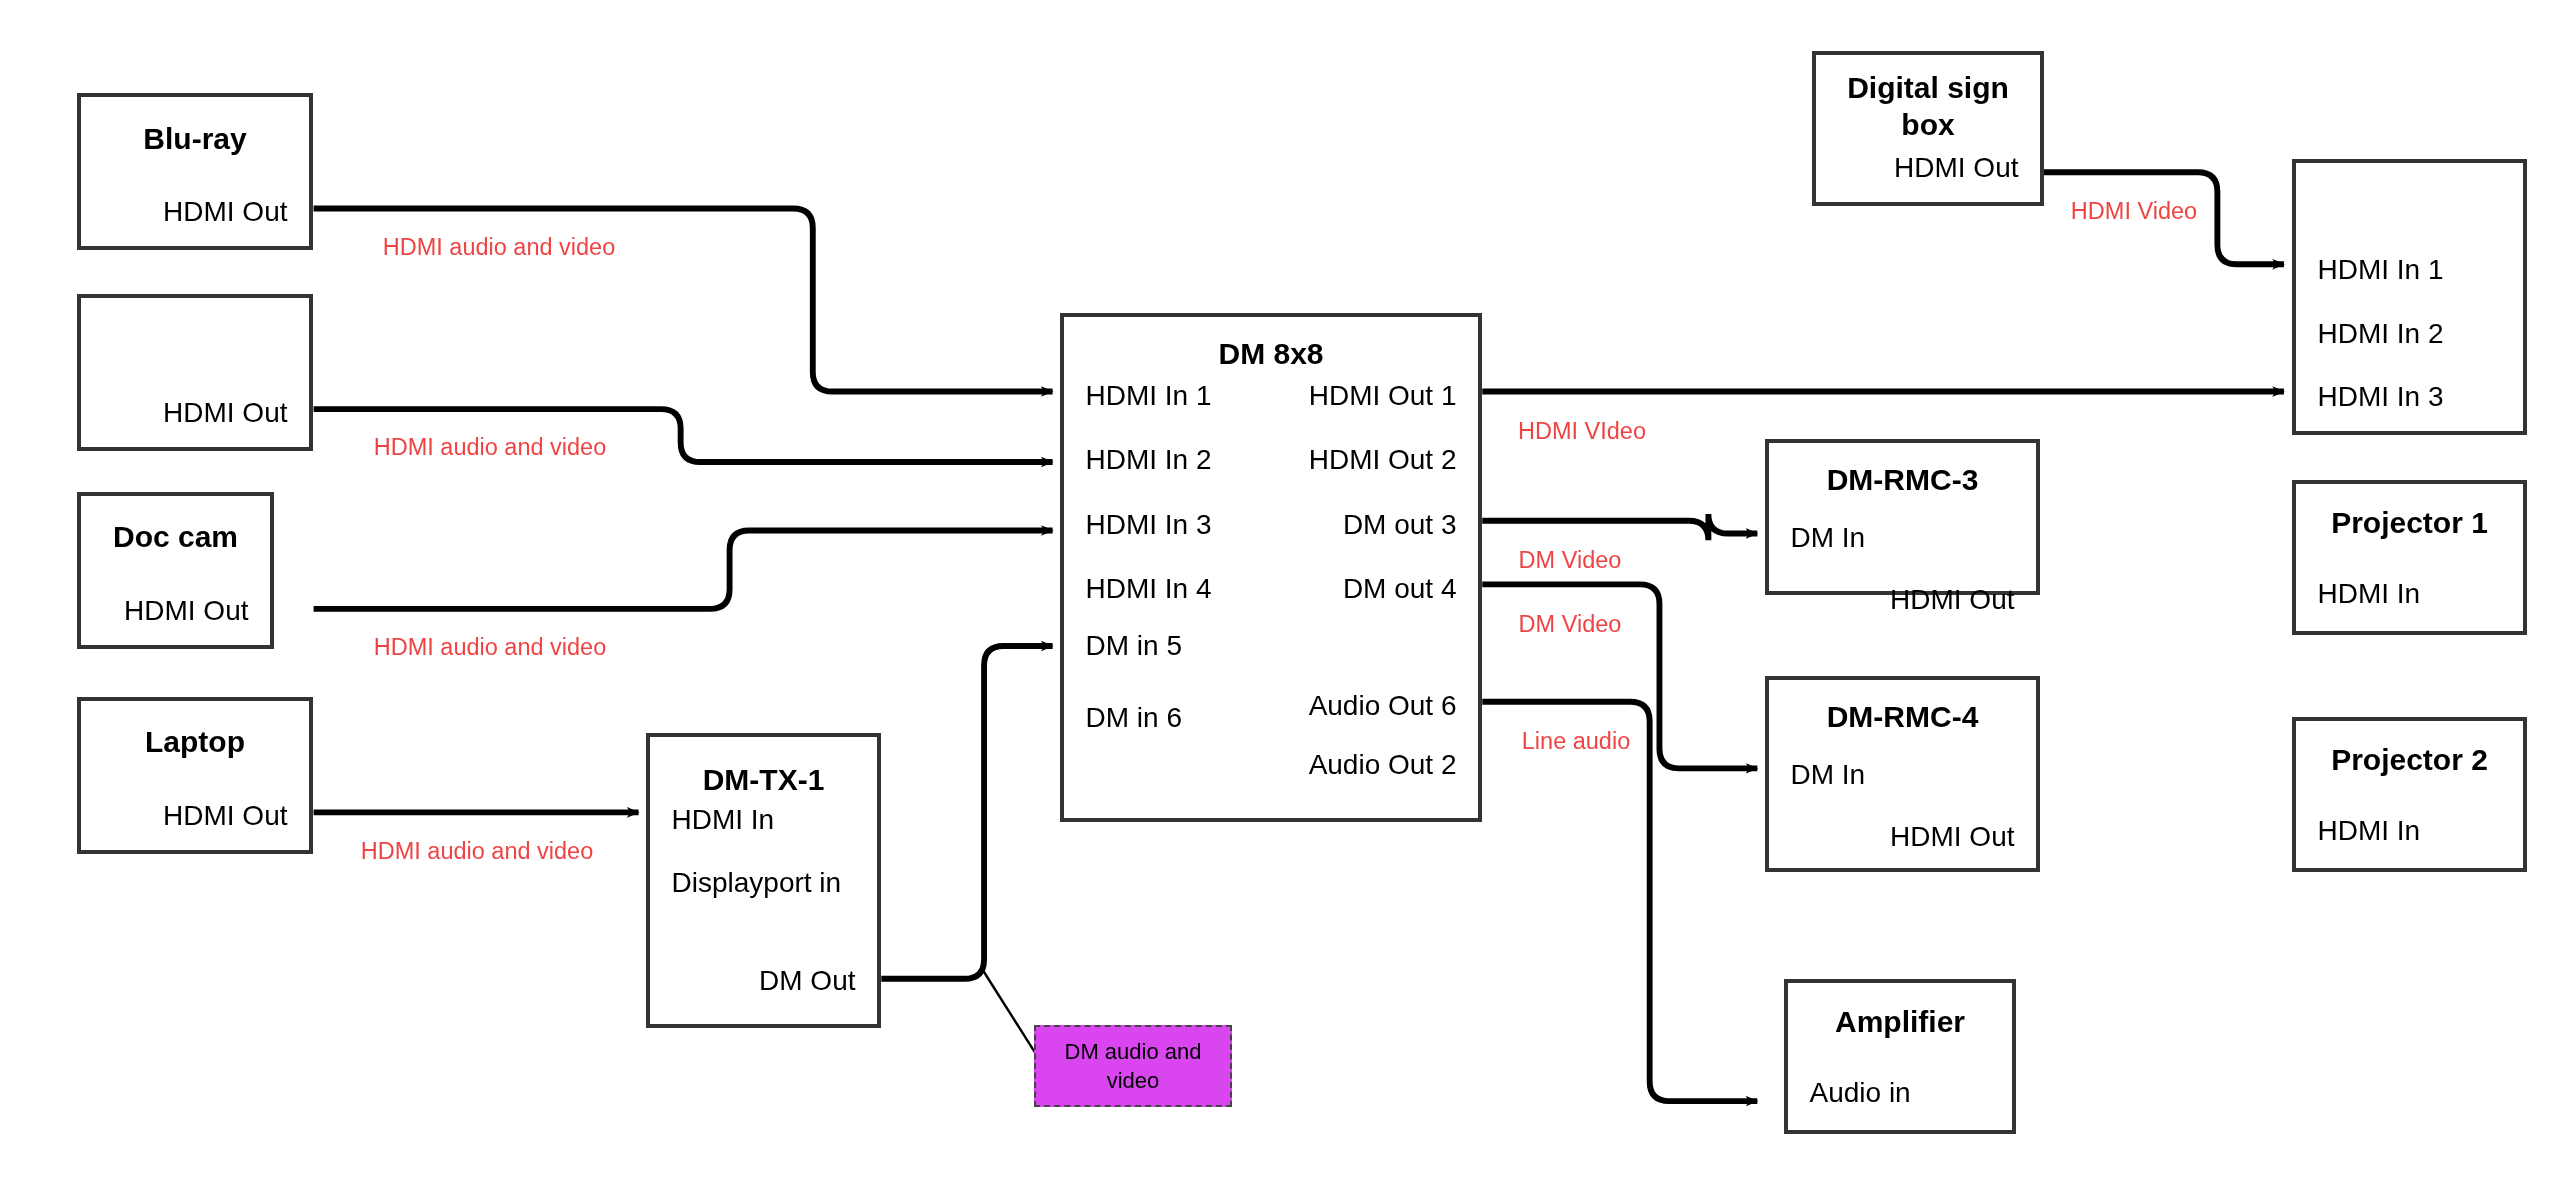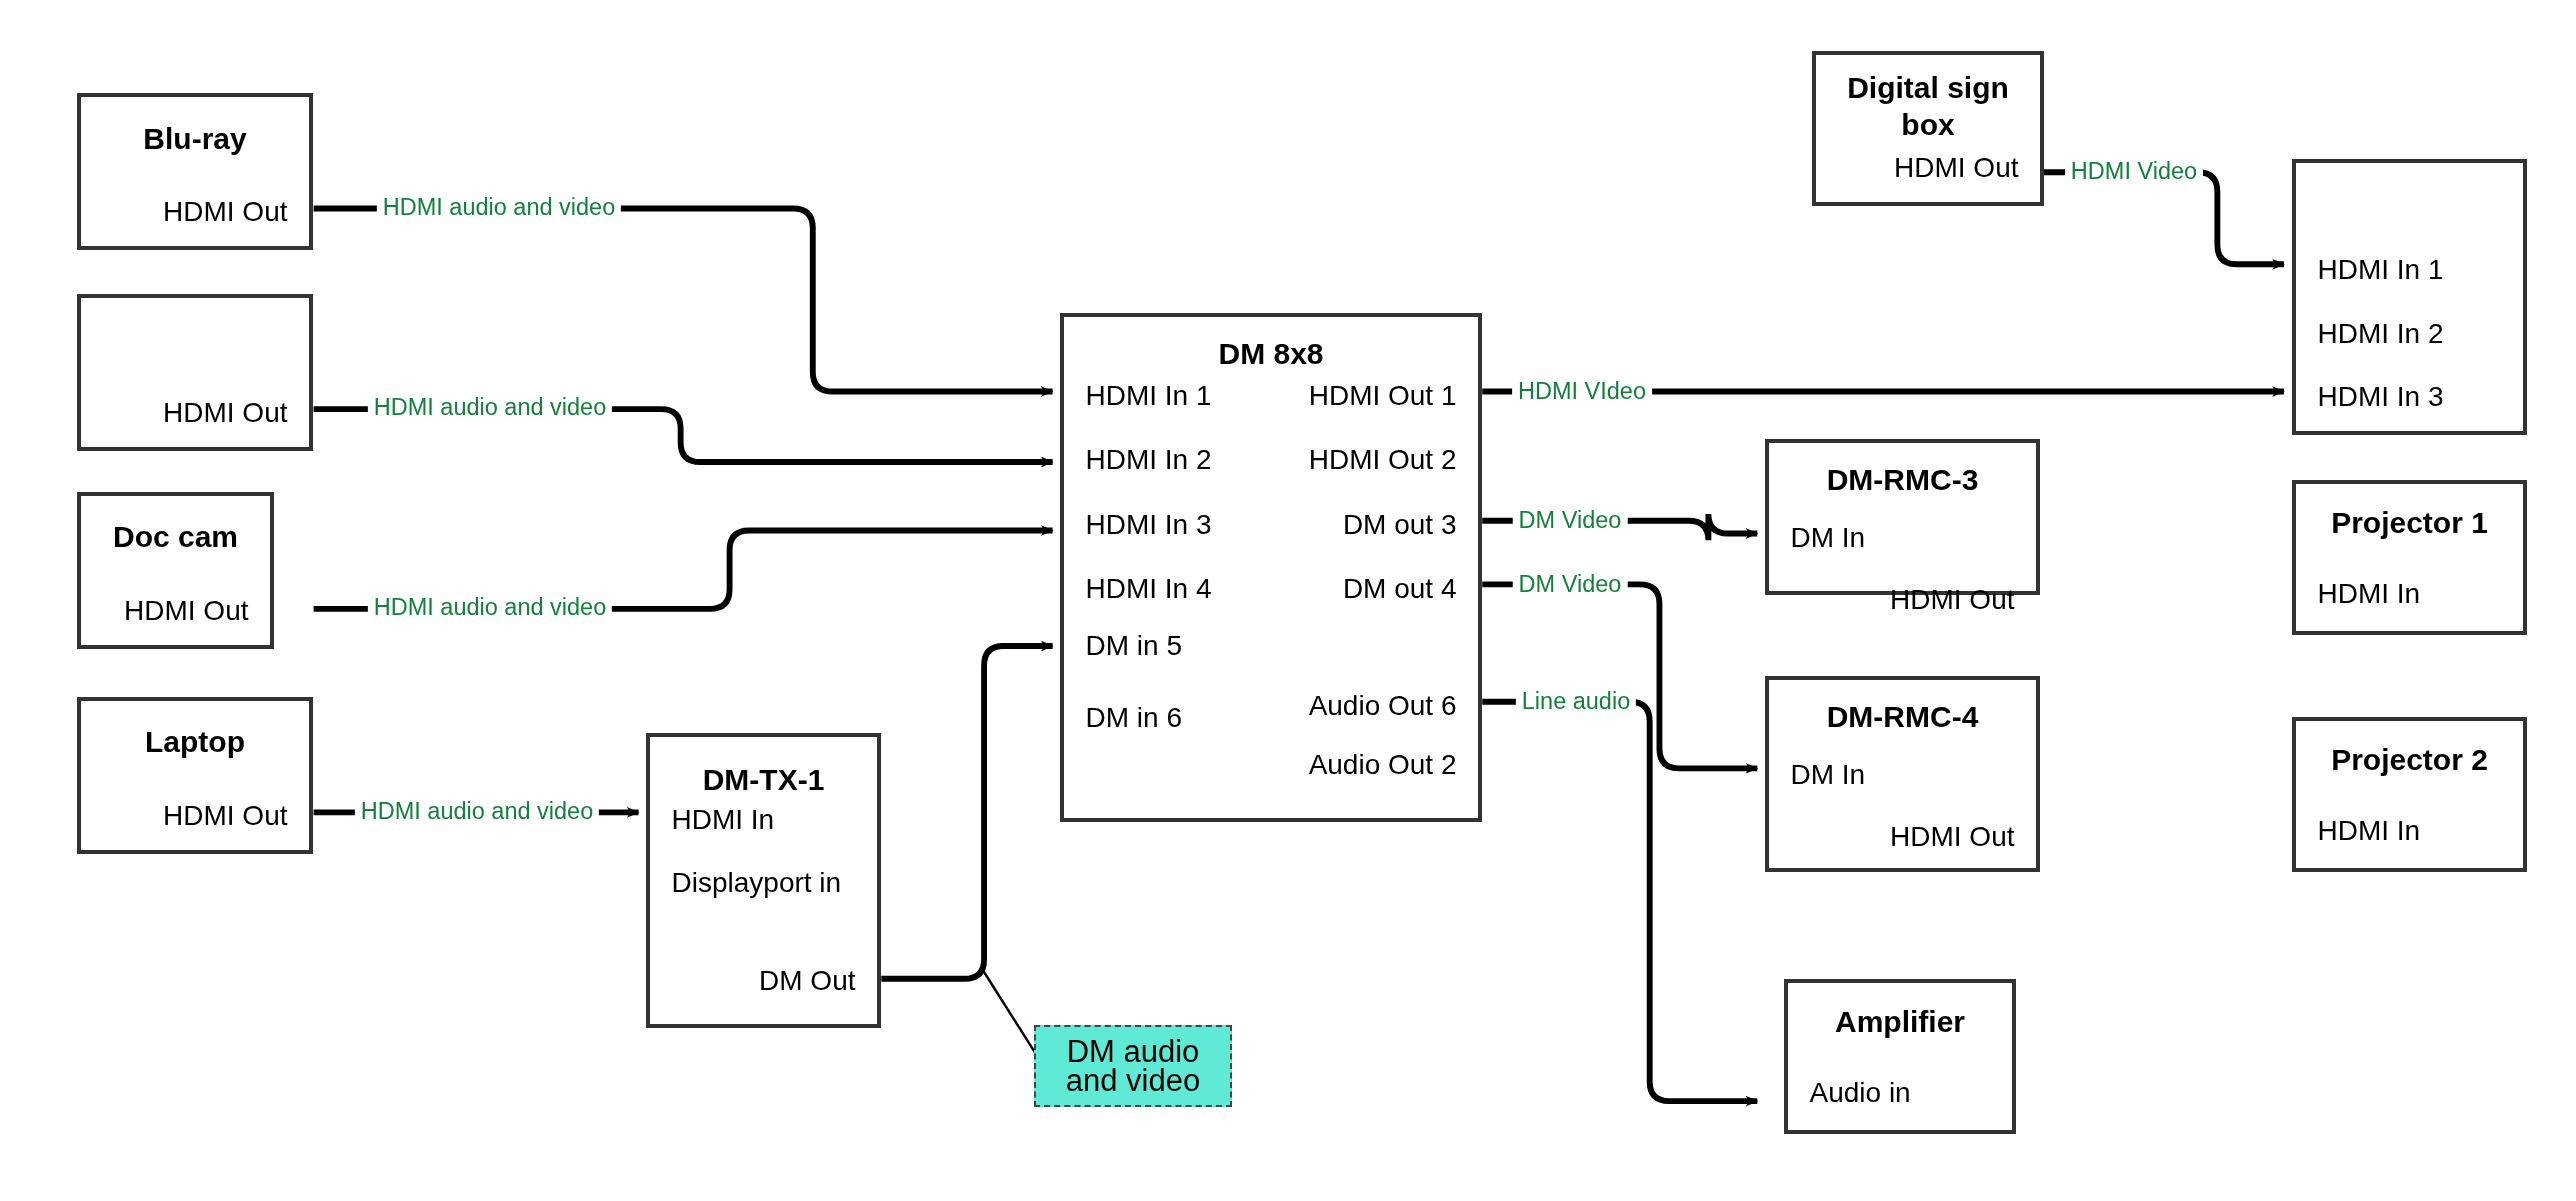--- a/index.html
+++ b/index.html
@@ -8,25 +8,25 @@
   #canvas{position:absolute;left:0;top:0;width:2576px;height:1201px;}
   svg.wires{position:absolute;left:0;top:0;width:2576px;height:1201px;overflow:visible;}
 
   .node{position:absolute;box-sizing:border-box;border:4.9px solid #333333;background:#fff;}
   .node .title{position:absolute;left:0;right:0;text-align:center;font-weight:bold;
         font-size:30px;line-height:37px;color:#000;}
   .port{position:absolute;font-size:28px;line-height:33px;color:#000;white-space:nowrap;}
   .port.l{left:21.5px;text-align:left;}
   .port.r{right:21.5px;text-align:right;}
 
-  .wirelabel{position:absolute;font-size:23.5px;line-height:27.4px;color:#15803d;
-        white-space:nowrap;background:#fff;padding:0 5.9px;transform:translate(-50%,-50%);}
+  .wirelabel{position:absolute;font-size:23.5px;line-height:27.4px;color:#ef4444;
+        white-space:nowrap;background:#fff;padding:0 5.9px;transform:translate(-50%,-50%);margin-top:40px;}
 
-  .callout{position:absolute;box-sizing:border-box;border:2px dashed #444;background:#5eead4;
-        font-size:31px;line-height:29px;text-align:center;color:#000;
+  .callout{position:absolute;box-sizing:border-box;border:2px dashed #444;background:#d946ef;
+        font-size:22px;line-height:29px;text-align:center;color:#000;
         display:flex;align-items:center;justify-content:center;padding:3.9px 7.8px;}
 </style>
 </head>
 <body>
 
 <div id="canvas">
 
   <svg class="wires" viewBox="0 0 2631 1227">
     <defs>
       <marker id="arrow" markerWidth="13" markerHeight="11" refX="12" refY="5.5" orient="auto" markerUnits="userSpaceOnUse">

